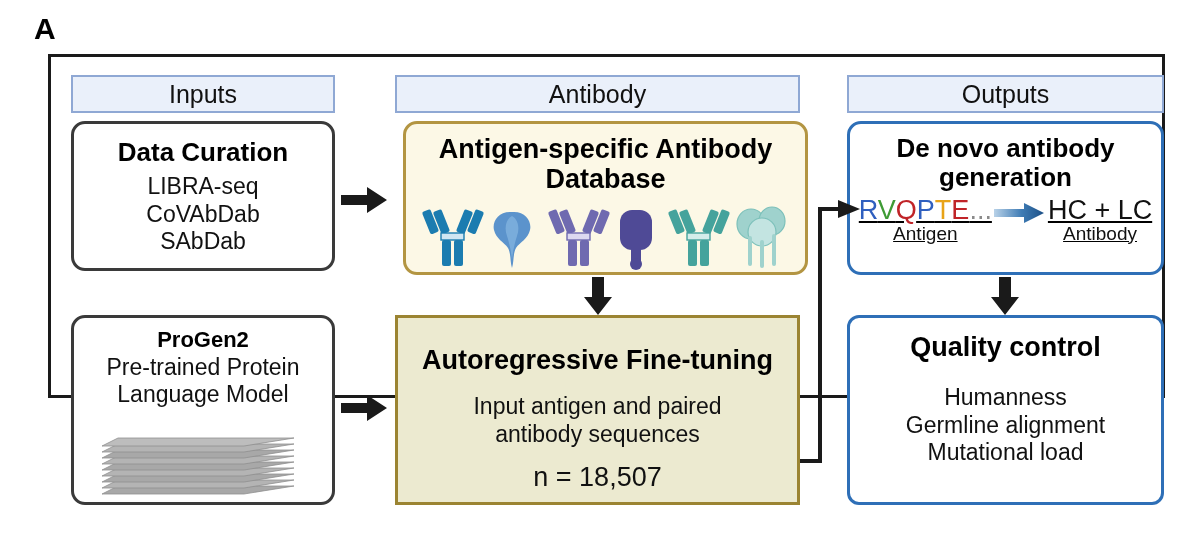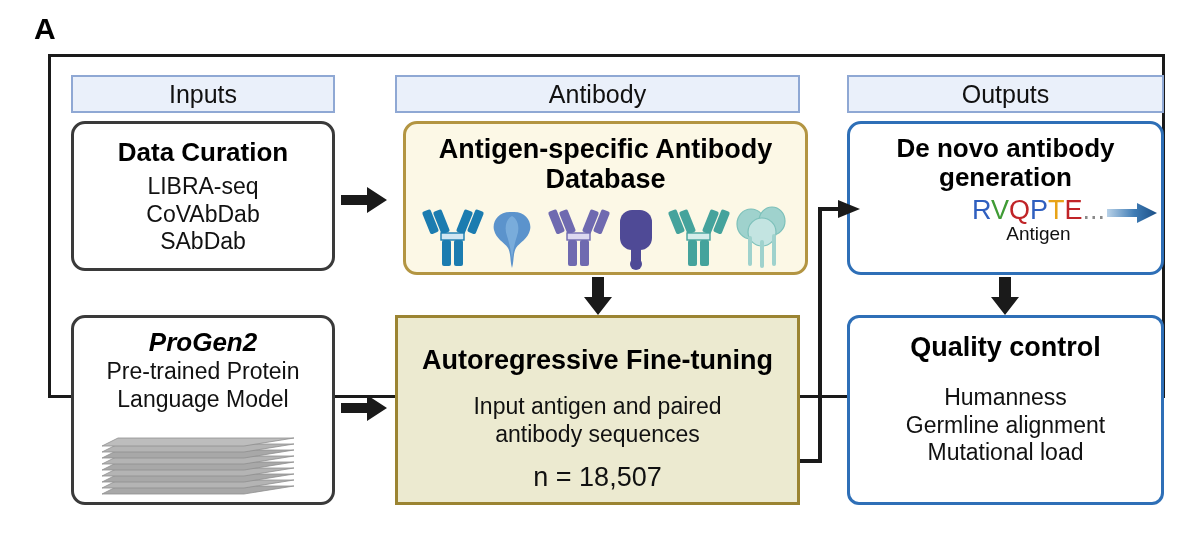--- a/index.html
+++ b/index.html
@@ -91,21 +91,21 @@
 
   
   #box-progen2 {
     left: 20px; top: 258px; width: 264px; height: 190px;
     border: 3px solid #3a3a3a;
     border-radius: 14px;
     background: #ffffff;
     justify-content: flex-start;
     padding-top: 10px;
   }
-  #box-progen2 .box-title { font-size: 26px; font-style: italic; }
+  #box-progen2 .box-title { font-size: 22px; }
   #box-progen2 .box-lines { font-size: 23px; margin-top: 1px; }
 
   
   #box-antibody-db {
     left: 352px; top: 64px; width: 405px; height: 154px;
     border: 3px solid #b39542;
     border-radius: 14px;
     background: #fcf8e6;
     justify-content: flex-start;
     padding-top: 10px;
@@ -145,22 +145,23 @@
     padding-top: 14px;
   }
   #box-quality .box-title { font-size: 27px; }
   #box-quality .box-lines { font-size: 23px; margin-top: 22px; }
 
   
   .seq-row {
     margin-top: 4px;
     display: flex;
     align-items: center;
-    justify-content: flex-end;
+    justify-content: center;
     width: 100%;
+    text-decoration: underline;
   }
   .seq-left, .seq-right {
     display: flex;
     flex-direction: column;
     align-items: center;
   }
   .seq-letters {
     font-size: 27px;
     letter-spacing: 0px;
     line-height: 1.05;
@@ -325,20 +326,24 @@
       <svg class="grad-arrow" width="50" height="22" viewBox="0 0 50 22">
         <defs>
           <linearGradient id="gradBlue" x1="0" y1="0" x2="1" y2="0">
             <stop offset="0%" stop-color="#b9d2e8"></stop>
             <stop offset="55%" stop-color="#3f7cb5"></stop>
             <stop offset="100%" stop-color="#1b4f86"></stop>
           </linearGradient>
         </defs>
         <polygon points="0,7 30,7 30,1 50,11 30,21 30,15 0,15" fill="url(#gradBlue)"></polygon>
       </svg>
+      <div class="seq-right">
+        <div class="seq-letters">HC + LC</div>
+        <div class="seq-caption">Antibody</div>
+      </div>
     </div>
   </div>
 
   <div class="box" id="box-quality">
     <div class="box-title">Quality control</div>
     <div class="box-lines">
       <div>Humanness</div>
       <div>Germline alignment</div>
       <div>Mutational load</div>
     </div>

